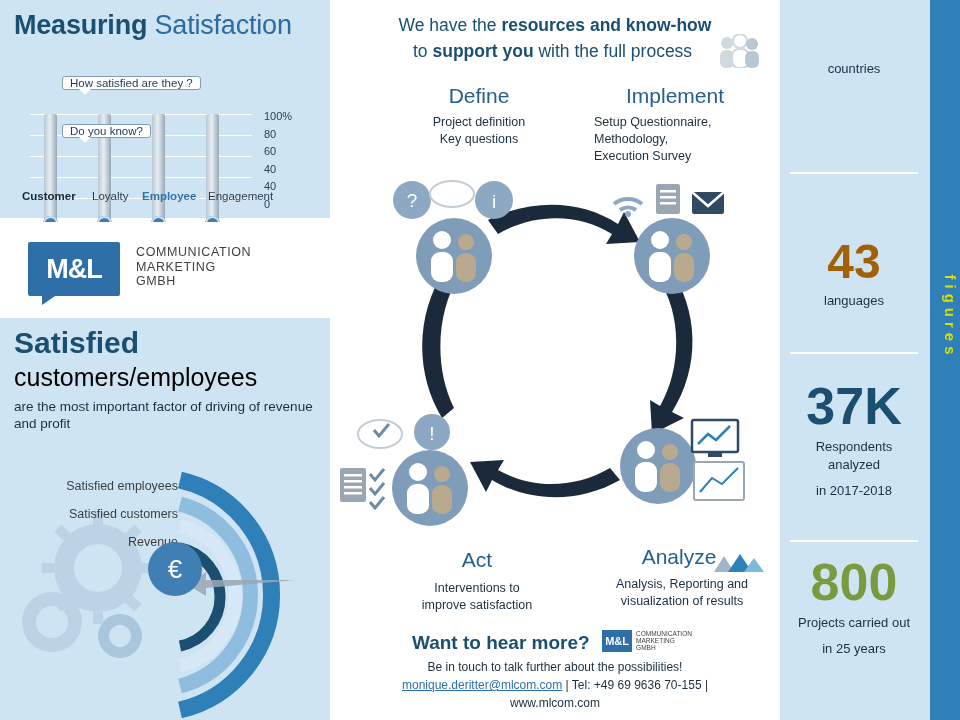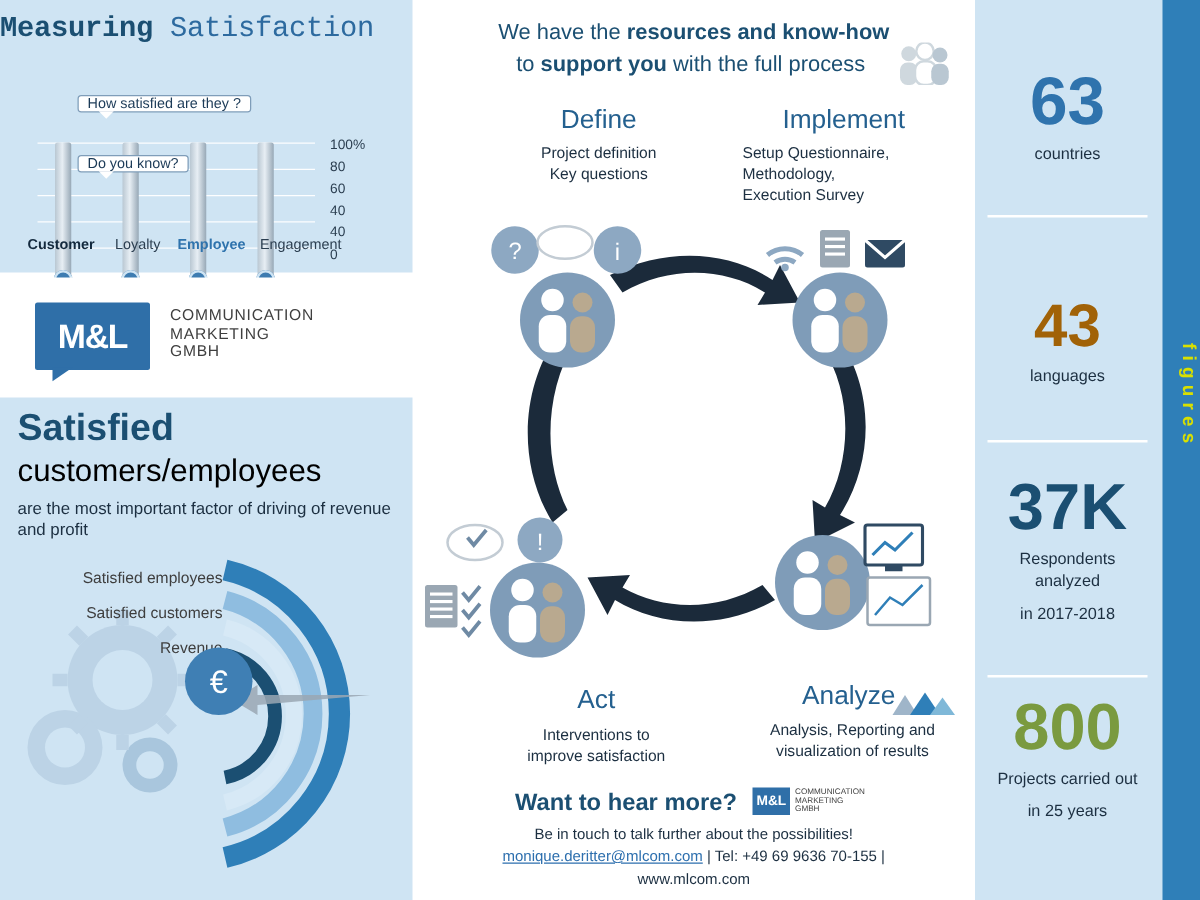--- a/index.html
+++ b/index.html
@@ -5,21 +5,21 @@
   html,body{margin:0;padding:0;}
   body{width:960px;height:720px;background:#ffffff;font-family:"Liberation Sans",sans-serif;overflow:hidden;}
   #root{position:relative;width:960px;height:720px;background:#ffffff;}
 
   
   .left-col{position:absolute;left:0;top:0;width:330px;height:720px;}
   .panel-survey{position:absolute;left:0;top:0;width:330px;height:218px;background:#cfe4f3;}
   .panel-logo{position:absolute;left:0;top:222px;width:330px;height:92px;background:#ffffff;}
   .panel-satisfied{position:absolute;left:0;top:318px;width:330px;height:402px;background:#cfe4f3;}
 
-  .title-measuring{position:absolute;left:0;top:10px;font-size:23px;color:#1b4f72;font-weight:bold;letter-spacing:-0.2px;font-family:Liberation Mono, monospace;}
+  .title-measuring{position:absolute;left:14px;top:10px;font-size:27px;color:#1b4f72;font-weight:bold;letter-spacing:-0.2px;}
   .title-measuring .light{font-weight:normal;color:#2d6a9f;}
 
   .chart-area{position:absolute;left:14px;top:52px;width:300px;height:150px;}
   .axis-labels{position:absolute;right:6px;top:56px;width:44px;font-size:11px;color:#2b3e50;line-height:17.5px;text-align:left;}
   .grid{position:absolute;left:16px;top:62px;width:222px;height:108px;}
   .grid .gl{position:absolute;left:0;width:222px;height:1px;background:#ffffff;opacity:.95;}
   .bar{position:absolute;bottom:0;width:13px;background:linear-gradient(to right,#b9c7d2,#e7eef4 45%,#97a8b6);border-radius:2px 2px 0 0;}
   .bar .cap{position:absolute;left:-1px;bottom:-9px;width:15px;height:15px;border-radius:50%;background:#3e7cb1;box-shadow:inset 0 0 0 2px #cfe4f3;}
   .bubble{position:absolute;background:#ffffff;border:1px solid #7f9db9;border-radius:3px;font-size:11.5px;color:#1b3a57;padding:0 7px;white-space:nowrap;}
   .bubble:after{content:"";position:absolute;left:16px;bottom:-6px;width:0;height:0;border-left:6px solid transparent;border-right:6px solid transparent;border-top:6px solid #ffffff;}
@@ -31,21 +31,21 @@
   
   .logo-box{position:absolute;left:28px;top:20px;width:272px;height:56px;}
   .ml-mark{position:absolute;left:0;top:0;width:92px;height:54px;background:#2f6fa8;border-radius:2px;color:#fff;font-weight:bold;font-size:27px;display:flex;align-items:center;justify-content:center;letter-spacing:-1px;}
   .ml-mark:after{content:"";position:absolute;left:14px;bottom:-9px;width:0;height:0;border-left:0 solid transparent;border-right:16px solid transparent;border-top:11px solid #2f6fa8;}
   .ml-text{position:absolute;left:108px;top:3px;font-size:12.5px;line-height:14.5px;color:#3f3f3f;letter-spacing:.6px;}
 
   .satisfied-h1{position:absolute;left:14px;top:326px;font-size:30px;color:#1b4f72;font-weight:bold;}
   .satisfied-h2{position:absolute;left:14px;top:363px;font-size:25px;color:#000000;}
   .satisfied-sub{position:absolute;left:14px;top:398px;width:300px;font-size:13.5px;color:#1c2f41;line-height:17px;}
 
-  .gear-art{position:absolute;left:0px;top:436px;width:330px;height:260px;}
+  .gear-art{position:absolute;left:0px;top:460px;width:330px;height:260px;}
   .labels-stack{position:absolute;right:152px;top:12px;width:160px;text-align:right;font-size:12.5px;color:#3e3e3e;line-height:28px;}
   .labels-stack div{white-space:nowrap;}
   .euro-circle{position:absolute;left:148px;top:82px;width:54px;height:54px;border-radius:50%;background:#3f7fb4;color:#fff;font-size:26px;display:flex;align-items:center;justify-content:center;}
 
   
   .mid-col{position:absolute;left:332px;top:0;width:446px;height:720px;background:#ffffff;}
   .mid-head{position:absolute;left:0;top:12px;width:446px;text-align:center;font-size:17.5px;color:#1b4f72;line-height:26px;}
   .mid-head b{font-weight:bold;}
 
   .stage-title{position:absolute;font-size:21px;color:#24608f;}
@@ -345,21 +345,20 @@
       <div class="cta-line">
         <a href="#" class="cta-mail">monique.deritter@mlcom.com</a><span> | Tel: +49 69 9636 70-155 |</span>
       </div>
       <div class="cta-line">www.mlcom.com</div>
     </div>
   </div>
 
   <div class="right-col">
 
     <div class="fact" style="top:54px;">
-      <div class="num" style="font-size:54px;color:#2f73ad;">63</div>
       <div class="cap">countries</div>
     </div>
     <div class="divider" style="top:172px;"></div>
 
     <div class="fact" style="top:238px;">
       <div class="num" style="font-size:48px;color:#a16207;">43</div>
       <div class="cap">languages</div>
     </div>
     <div class="divider" style="top:352px;"></div>
 

